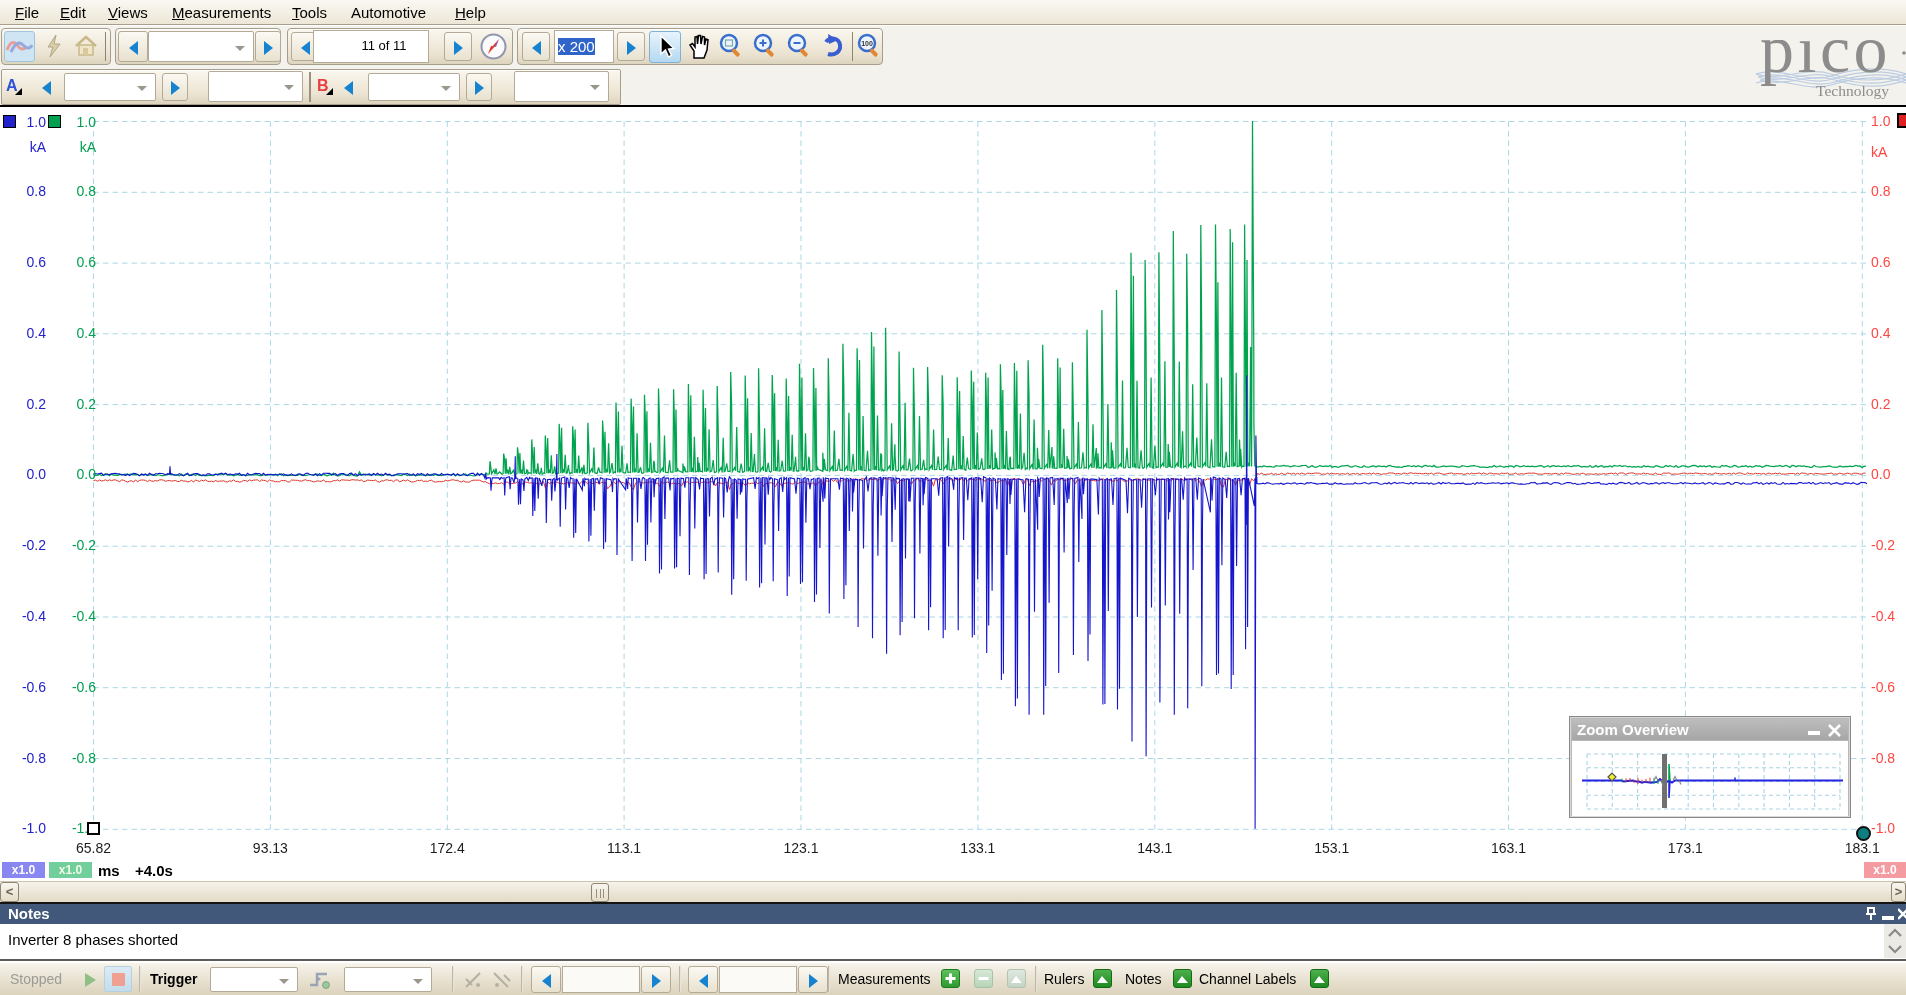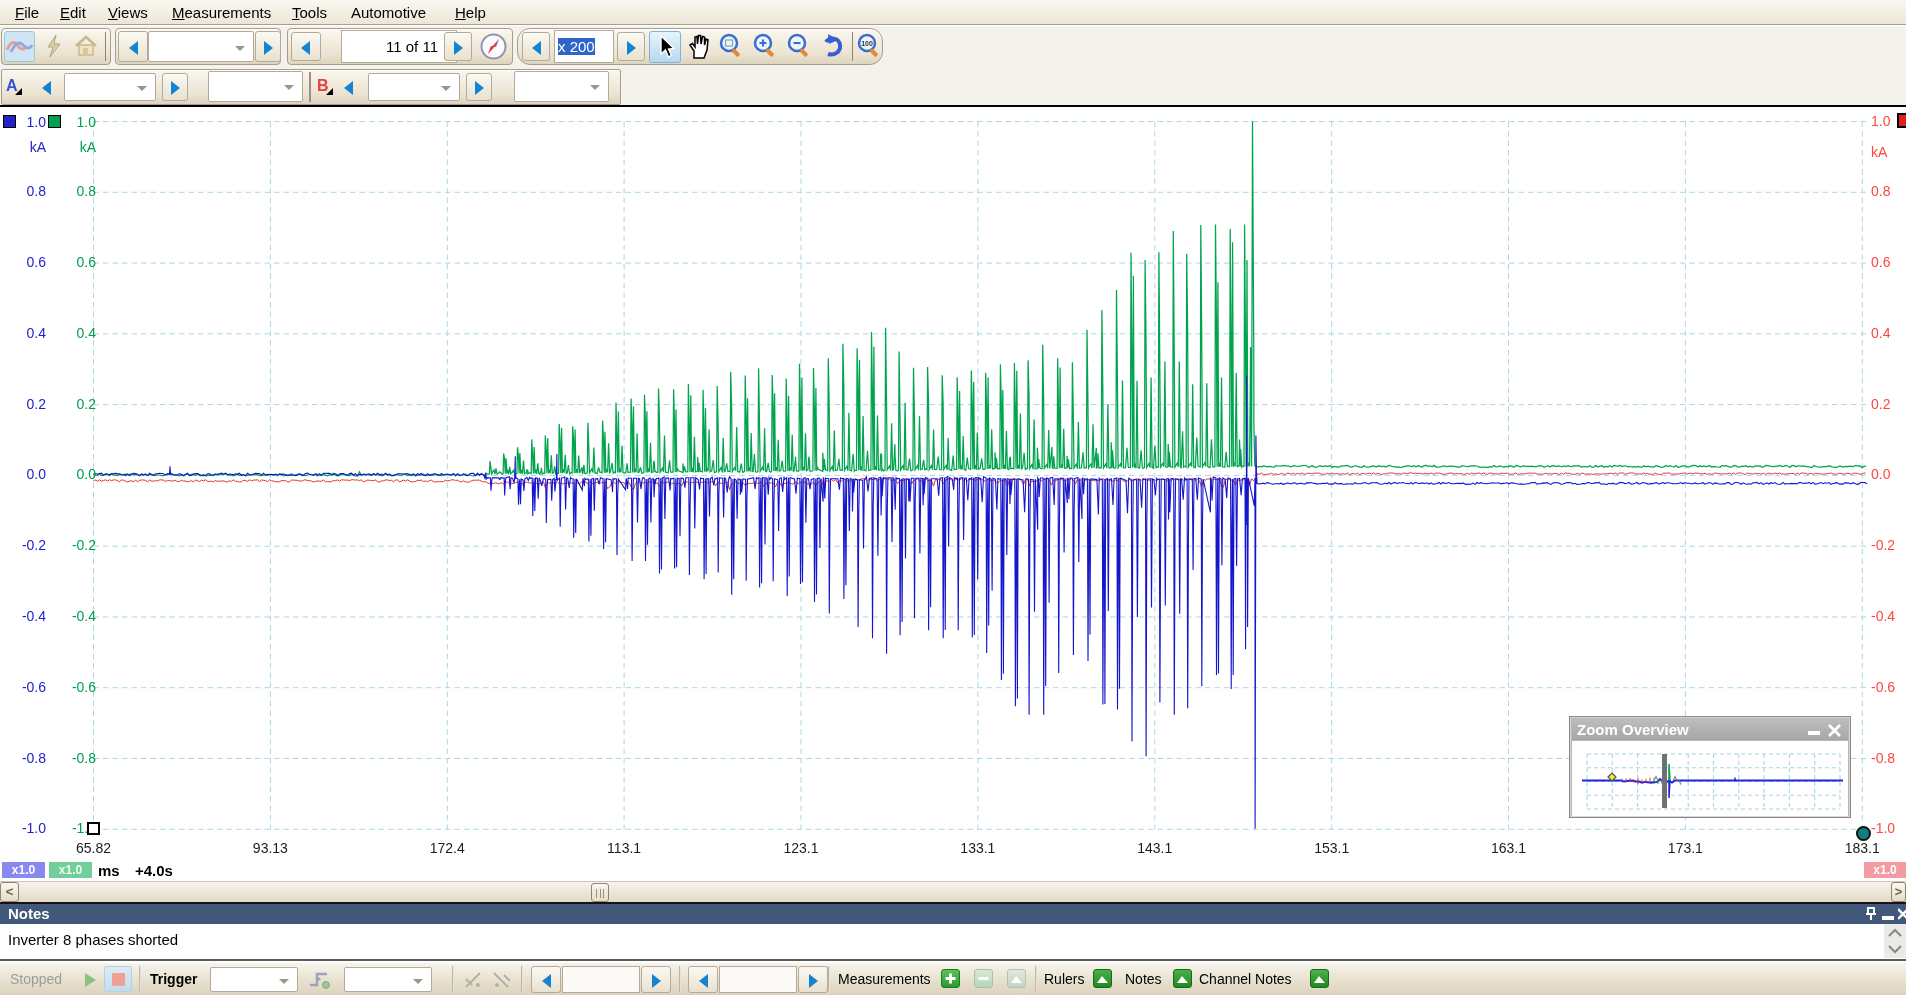--- a/index.html
+++ b/index.html
@@ -87,33 +87,33 @@
       </div>
     <div class="navbtn" style="left:139px; top:2px; width:26px; height:31px;">
         <div class="arrR" style="left:8px; top:9px;"></div>
       </div>
   </div>
 
   <div class="panel" style="left:287px; top:2px; width:226px; height:37px;">
     <div class="navbtn" style="left:3px; top:3px; width:30px; height:29px;">
         <div class="arrL" style="left:9px; top:8px;"></div>
       </div>
-    <div style="position:absolute; left:53px; top:1px; width:116px; height:33px; background:#fff; border:1px solid #b4aa98; text-align:center; font-size:15px; padding-top:7px;padding-left:26px;">11 of 11</div>
+    <div style="position:absolute; left:25px; top:1px; width:116px; height:33px; background:#fff; border:1px solid #b4aa98; text-align:center; font-size:13px; padding-top:7px;padding-left:26px;">11 of 11</div>
     <div class="navbtn" style="left:156px; top:3px; width:28px; height:29px;">
         <div class="arrR" style="left:9px; top:8px;"></div>
       </div>
     <svg style="position:absolute; left:192px; top:4px;" width="27" height="27" viewBox="0 0 27 27">
       <circle cx="13.5" cy="13.5" r="12" fill="#fbfbfd" stroke="#8f96ad" stroke-width="2"></circle>
       <path d="M13.5 13.5 L19 6 L16 14 Z" fill="#7a6ae0"></path>
       <path d="M13.5 13.5 L8 21 L11 13 Z" fill="#e03020"></path>
       <path d="M19 6 L13 12.5 L8 21 L14.5 14 Z" fill="#e03020" opacity="0.85"></path>
     </svg>
   </div>
 
-  <div class="panel" style="left:517px; top:2px; width:366px; height:37px;border-radius:13px;">
+  <div class="panel" style="left:517px; top:2px; width:366px; height:37px;">
     <div class="navbtn" style="left:4px; top:3px; width:28px; height:29px;">
         <div class="arrL" style="left:9px; top:8px;"></div>
       </div>
     <div style="position:absolute; left:36px; top:1px; width:60px; height:33px; background:#fff; border:1px solid #b4aa98; font-size:15px; padding-top:7px; padding-left:3px;"><span style="background:#2f64c8; color:#fff;">x 200</span></div>
     <div class="navbtn" style="left:99px; top:3px; width:28px; height:29px;">
         <div class="arrR" style="left:9px; top:8px;"></div>
       </div>
 
     <div class="tbtn" style="left:131px; top:2px; width:32px; height:32px; background:linear-gradient(#e8f4fc,#b4d9f0); border:1px solid #7fb2d8;">
       <svg width="30" height="30" viewBox="0 0 30 30">
@@ -189,20 +189,36 @@
         <div class="dtri" style="right:8px; top:12px;"></div>
       </div>
     <div class="navbtn" style="left:464px; top:3px; width:26px; height:28px;">
         <div class="arrR" style="left:8px; top:7px;"></div>
       </div>
     <div class="ddown" style="left:512px; top:1px; width:95px; height:31px;">
         <div class="dtri" style="right:8px; top:13px;"></div>
       </div>
   </div>
 
+  <div style="position:absolute; left:1756px; top:14px; width:150px; height:66px;">
+    <svg width="150" height="66" viewBox="0 0 150 66">
+      <g stroke="#b9cbe2" stroke-width="1.2" fill="none" opacity="0.95">
+        <path d="M0 34 C 25 26, 50 44, 75 36 S 125 26, 150 34"></path>
+        <path d="M2 37 C 27 29, 52 47, 77 39 S 127 29, 150 37"></path>
+        <path d="M4 40 C 29 32, 54 50, 79 42 S 129 32, 150 40"></path>
+        <path d="M0 43 C 25 35, 50 53, 75 45 S 125 35, 150 43"></path>
+        <path d="M0 34 C 25 42, 50 26, 75 34 S 125 42, 150 34"></path>
+        <path d="M2 37 C 27 45, 52 29, 77 37 S 127 45, 150 37"></path>
+        <path d="M4 40 C 29 48, 54 32, 79 40 S 129 48, 150 40"></path>
+      </g>
+      <text x="4" y="32" font-family="Liberation Serif, serif" font-size="68" letter-spacing="3.5" fill="#8c8c8c">pico</text>
+      <circle cx="148" cy="13" r="1.8" fill="#8c8c8c"></circle>
+      <text x="60" y="56" font-family="Liberation Serif, serif" font-size="15.5" fill="#8c8c8c">Technology</text>
+    </svg>
+  </div>
 </div>
 <div class="abs" style="left:0; top:105px; width:1906px; height:2px; background:#000;"></div>
 
 <div id="chart" class="abs">
   <svg id="chartsvg" width="1906" height="774" viewBox="0 0 1906 774">
 <g stroke="#abd7e6" stroke-width="1" stroke-dasharray="5.5 4">
         <line x1="93.5" y1="14.5" x2="93.5" y2="722.3"></line>
         <line x1="270.4" y1="14.5" x2="270.4" y2="722.3"></line>
         <line x1="447.3" y1="14.5" x2="447.3" y2="722.3"></line>
         <line x1="624.1" y1="14.5" x2="624.1" y2="722.3"></line>
@@ -439,19 +455,19 @@
     <svg width="17" height="17" viewBox="0 0 17 17">
         <path d="M3 13 L8 6 L14 13 Z" fill="#fff"></path>
       </svg>
   </div>
   <span style="position:absolute; left:1125px; top:8px;">Notes</span>
   <div class="gbtn" style="left:1173px; background:linear-gradient(#4db04d,#1e8a1e); border:1px solid #156a15;">
     <svg width="17" height="17" viewBox="0 0 17 17">
         <path d="M3 13 L8 6 L14 13 Z" fill="#fff"></path>
       </svg>
   </div>
-  <span style="position:absolute; left:1199px; top:8px;">Channel Notes</span>
+  <span style="position:absolute; left:1199px; top:8px;">Channel Labels</span>
   <div class="gbtn" style="left:1310px; background:linear-gradient(#4db04d,#1e8a1e); border:1px solid #156a15;">
     <svg width="17" height="17" viewBox="0 0 17 17">
         <path d="M3 13 L8 6 L14 13 Z" fill="#fff"></path>
       </svg>
   </div>
 </div>
 
 </body></html>

